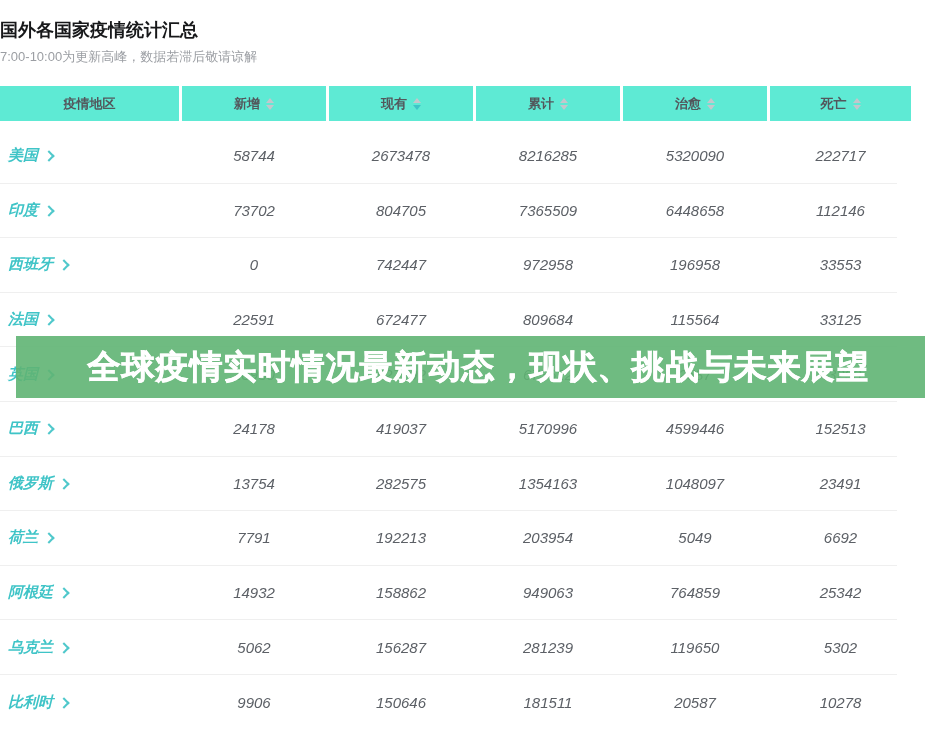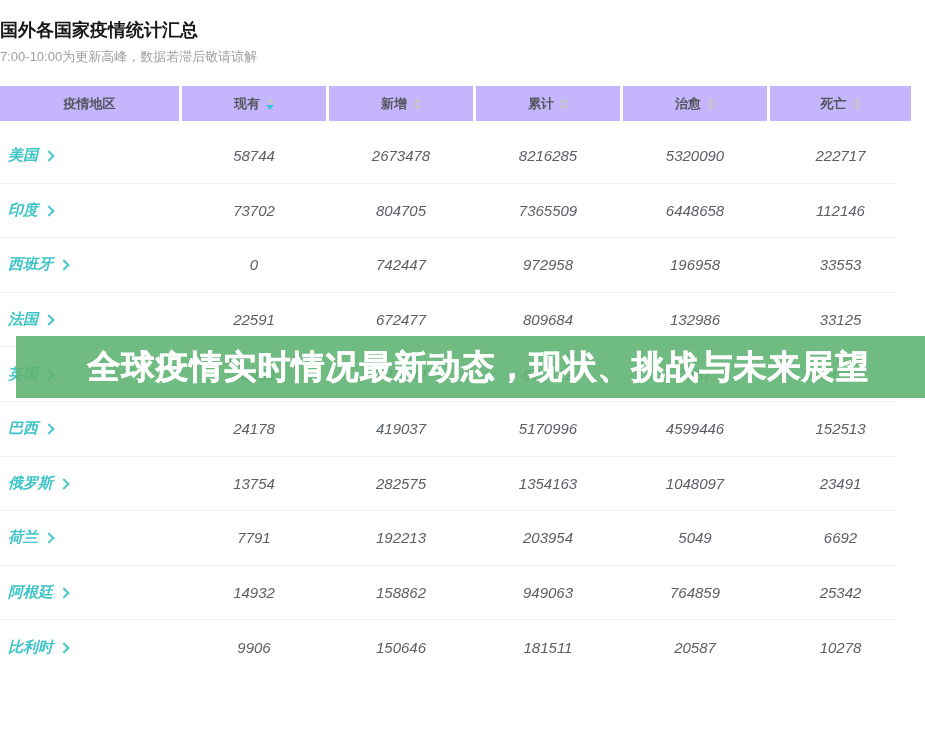--- a/index.html
+++ b/index.html
@@ -27,21 +27,21 @@
 
   .stats-table { margin-top: 20px; width: 897px; }
 
   .thead, .tr {
     display: grid;
     grid-template-columns: 179px 144px 144px 144px 144px 141px;
     column-gap: 3px;
   }
   .thead .th {
     height: 35px;
-    background: #c4b5fd;
+    background: #5eead4;
     display: flex;
     align-items: center;
     justify-content: center;
     font-size: 13px;
     font-weight: bold;
     color: #53575c;
   }
   .tbody { margin-top: 8px; }
   .tr {
     height: 54.6px;
@@ -105,32 +105,32 @@
   <div>
     <h1 class="page-title">国外各国家疫情统计汇总</h1>
     <p class="page-subtitle">7:00-10:00为更新高峰，数据若滞后敬请谅解</p>
   </div>
 
   <div class="stats-table">
     <div class="thead" id="thead">
         <div class="th col0">
           <span>疫情地区</span>
         </div>
+        <div class="th col1">
+          <span>新增</span>
+          <span class="sort">
+            <i class="tri up"></i>
+            <i class="tri down"></i>
+          </span>
+        </div>
         <div class="th col2">
           <span>现有</span>
           <span class="sort">
             <i class="tri up"></i>
             <i class="tri down on"></i>
-          </span>
-        </div>
-        <div class="th col1">
-          <span>新增</span>
-          <span class="sort">
-            <i class="tri up"></i>
-            <i class="tri down"></i>
           </span>
         </div>
         <div class="th col3">
           <span>累计</span>
           <span class="sort">
             <i class="tri up"></i>
             <i class="tri down"></i>
           </span>
         </div>
         <div class="th col4">
@@ -183,21 +183,21 @@
           <div class="td col5">33553</div>
         </div>
         <div class="tr">
           <div class="td col0">
             <span class="region">法国</span>
             <i class="chev"></i>
           </div>
           <div class="td col1">22591</div>
           <div class="td col2">672477</div>
           <div class="td col3">809684</div>
-          <div class="td col4">132986</div>
+          <div class="td col4">115564</div>
           <div class="td col5">33125</div>
         </div>
         <div class="tr">
           <div class="td col0">
             <span class="region">英国</span>
             <i class="chev"></i>
           </div>
           <div class="td col1">18980</div>
           <div class="td col2">627792</div>
           <div class="td col3">673622</div>
@@ -243,20 +243,31 @@
             <i class="chev"></i>
           </div>
           <div class="td col1">14932</div>
           <div class="td col2">158862</div>
           <div class="td col3">949063</div>
           <div class="td col4">764859</div>
           <div class="td col5">25342</div>
         </div>
         <div class="tr">
           <div class="td col0">
+            <span class="region">乌克兰</span>
+            <i class="chev"></i>
+          </div>
+          <div class="td col1">5062</div>
+          <div class="td col2">156287</div>
+          <div class="td col3">281239</div>
+          <div class="td col4">119650</div>
+          <div class="td col5">5302</div>
+        </div>
+        <div class="tr">
+          <div class="td col0">
             <span class="region">比利时</span>
             <i class="chev"></i>
           </div>
           <div class="td col1">9906</div>
           <div class="td col2">150646</div>
           <div class="td col3">181511</div>
           <div class="td col4">20587</div>
           <div class="td col5">10278</div>
         </div>
       </div>

